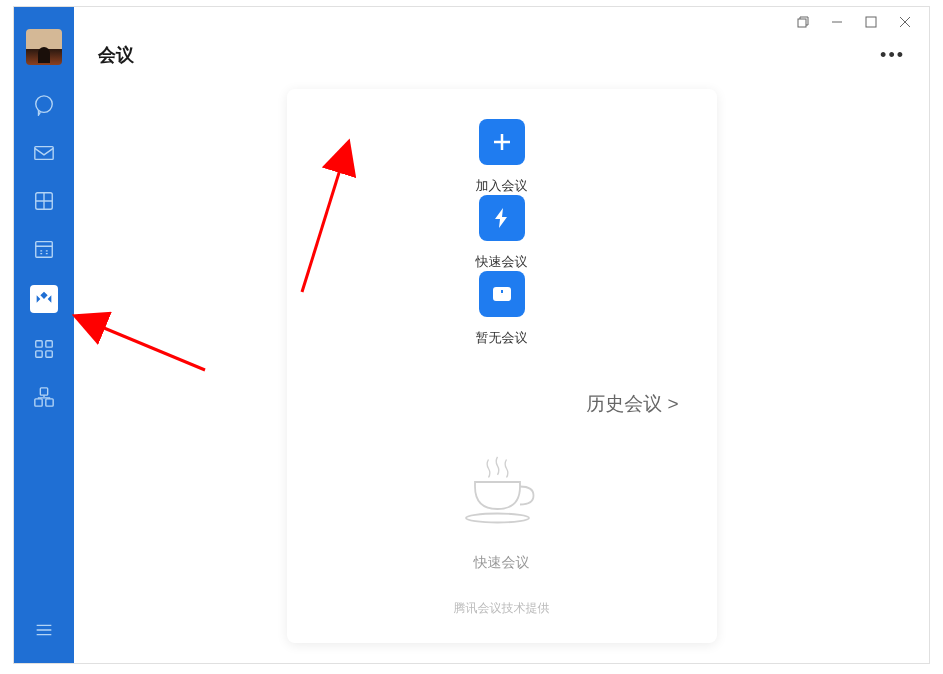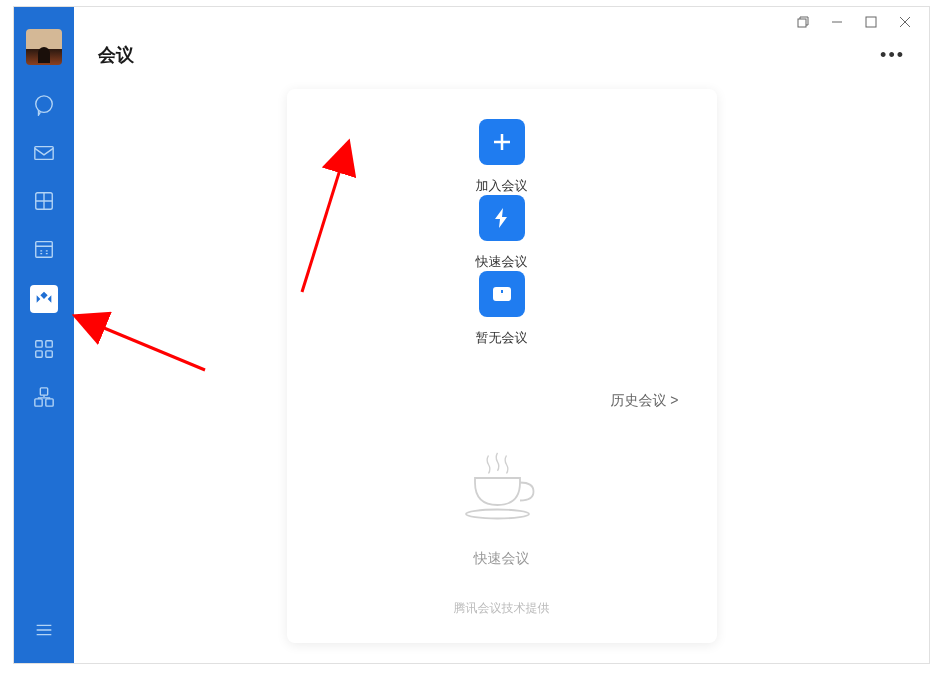--- a/index.html
+++ b/index.html
@@ -167,21 +167,21 @@
     .action-label {
       font-size: 13px;
       color: #333;
     }
     .history-row {
       margin-top: 44px;
       text-align: right;
       padding-right: 8px;
     }
     .history-link {
-      font-size: 14px;
+      font-size: 19px;
       color: #666;
       cursor: pointer;
     }
     .empty-state {
       flex: 1;
       display: flex;
       flex-direction: column;
       align-items: center;
       justify-content: center;
       gap: 18px;

